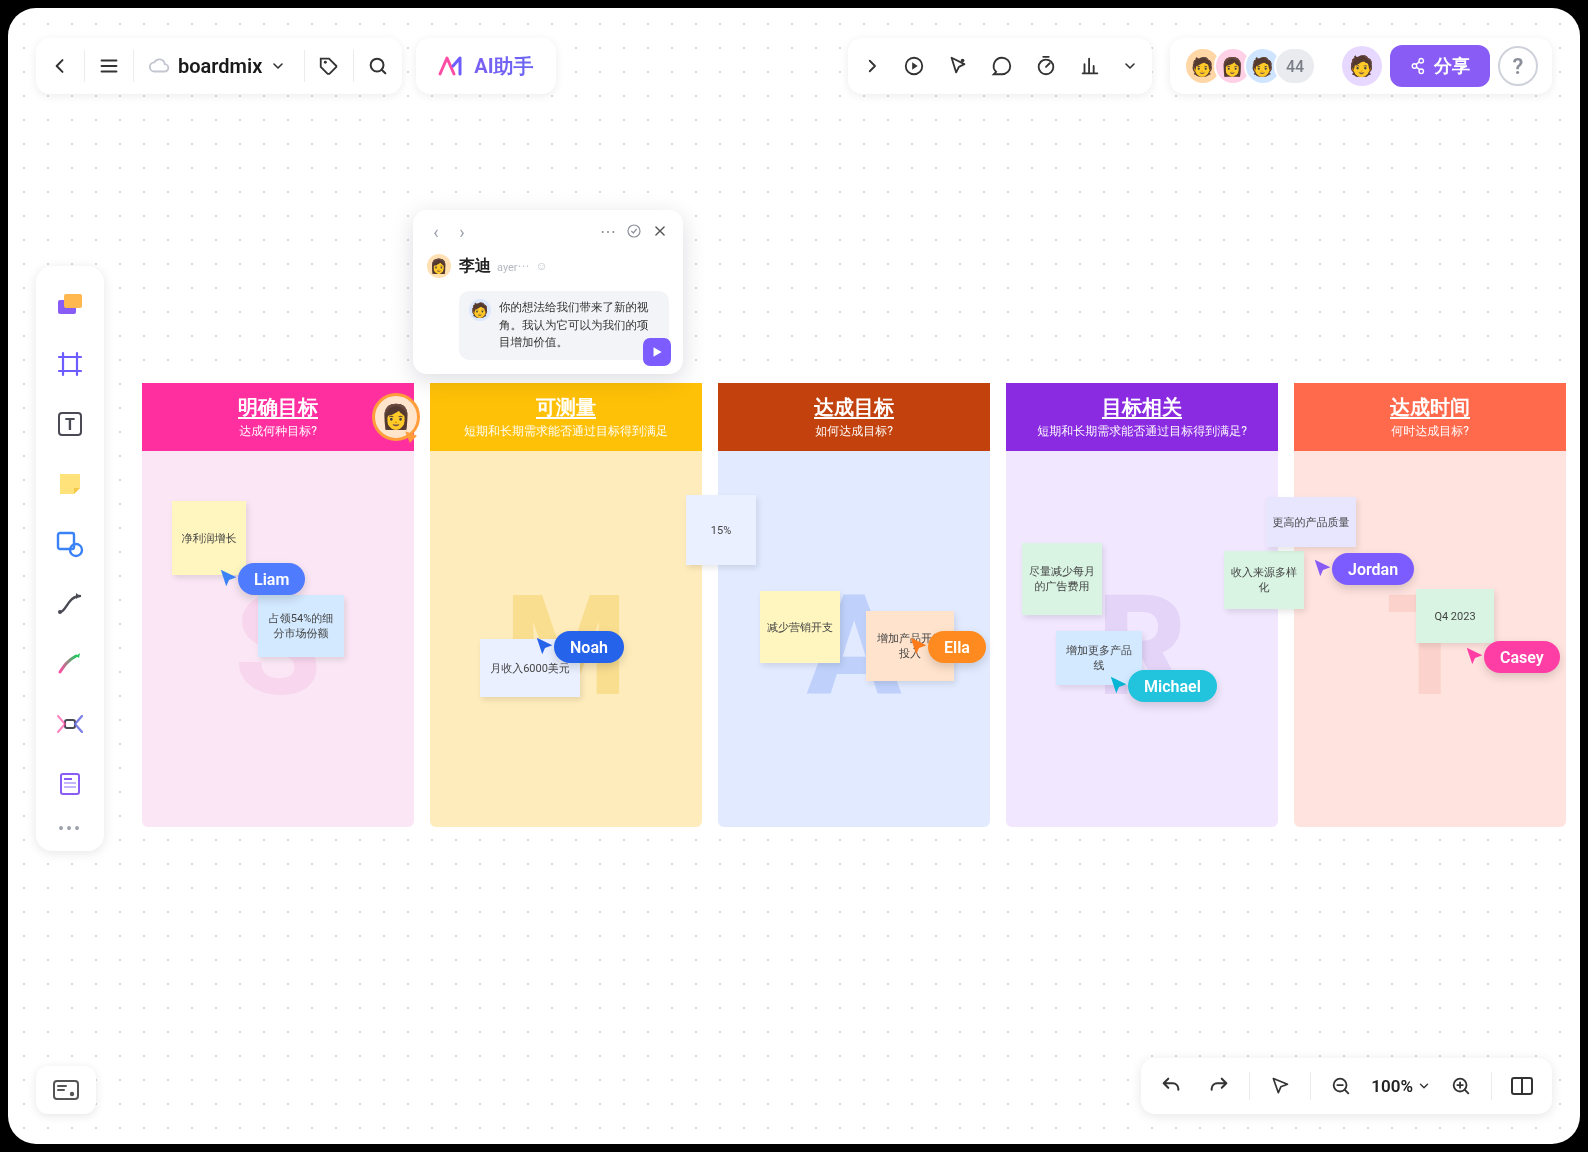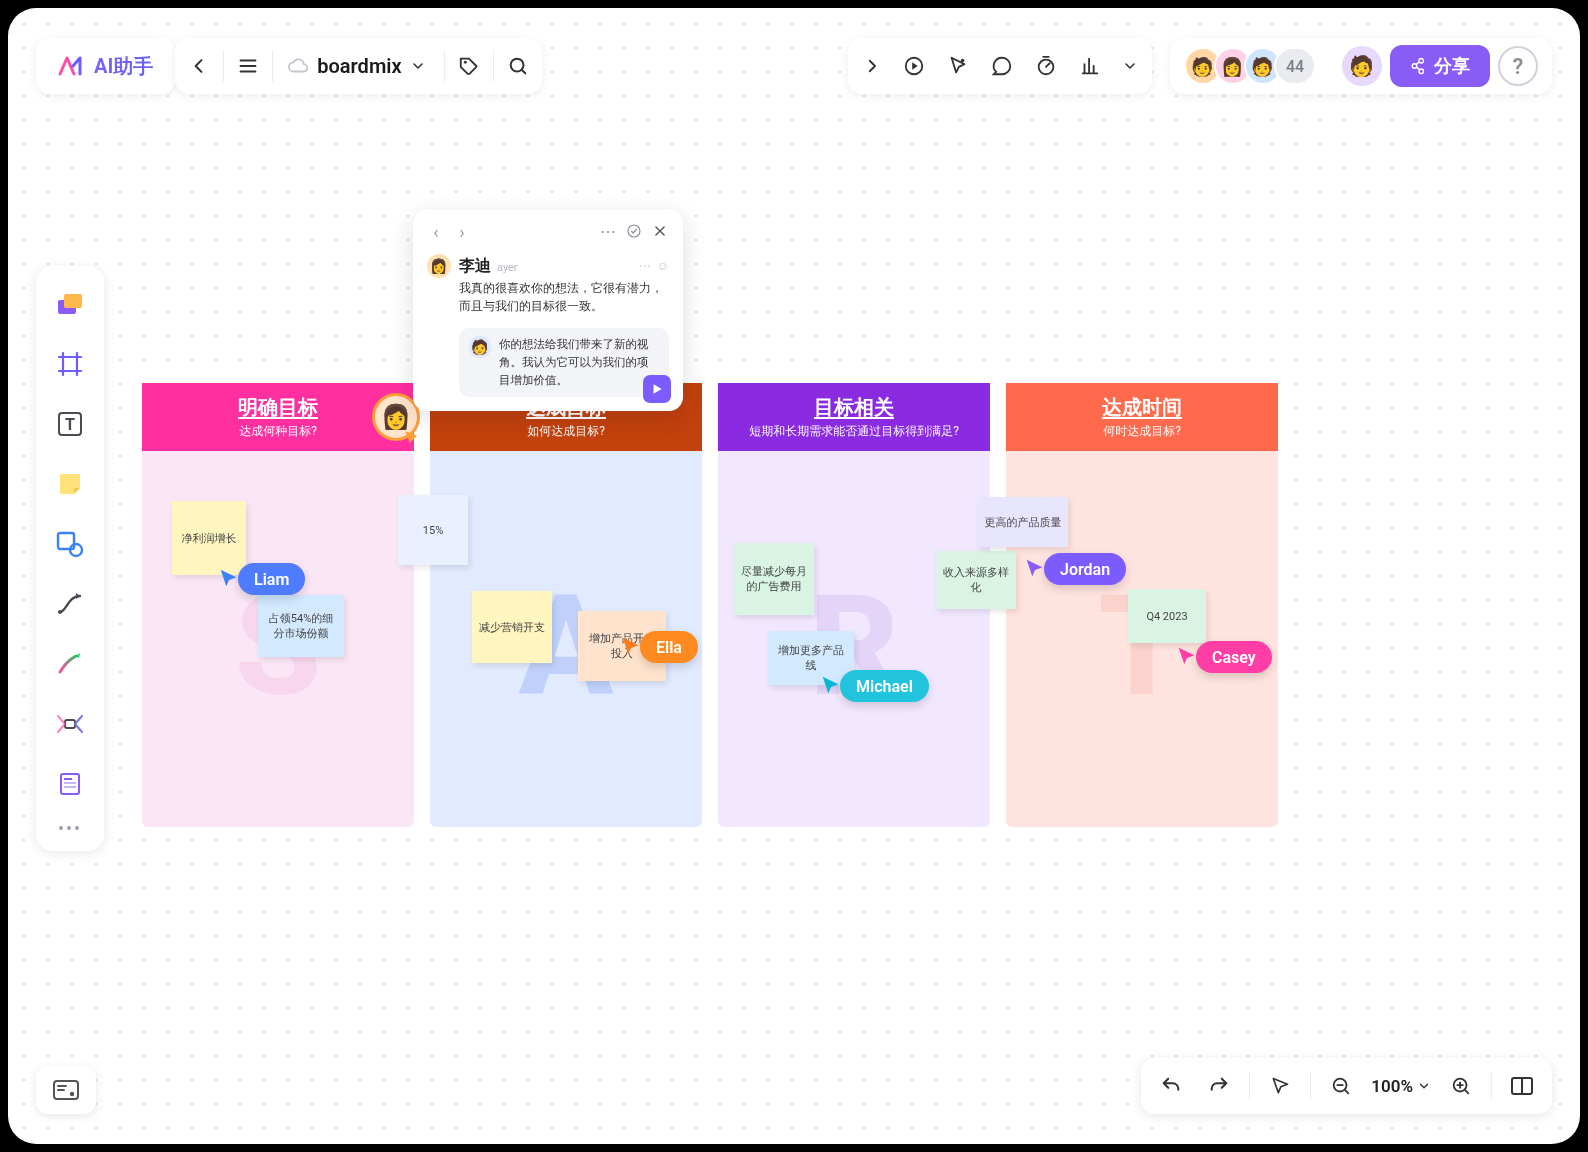--- a/index.html
+++ b/index.html
@@ -99,29 +99,20 @@
 .zoom-lbl { font-size: 17px; font-weight: 600; color:#222; padding: 0 4px; display:flex; align-items:center; gap:4px; }
 </style>
 </head>
 <body>
 
 <div class="window">
   <div class="dots-bg"></div>
 
   <div class="topbar">
     <div class="tb-left">
-      <div class="tb-box">
-        <div class="ai-btn">
-          <svg class="ai-logo" viewBox="0 0 28 20">
-              <path d="M2 18 L9 2 L16 18" stroke="#ff4da6" stroke-width="3" fill="none" stroke-linecap="round" stroke-linejoin="round"></path>
-              <path d="M15 10 L22 2 L22 18" stroke="#6d5cff" stroke-width="3" fill="none" stroke-linecap="round" stroke-linejoin="round"></path>
-            </svg>
-          <span>AI助手</span>
-        </div>
-      </div>
       <div class="tb-box" style="margin-right:14px;">
         <div class="tb-icon-btn">
           <svg width="20" height="20" viewBox="0 0 24 24" fill="none">
               <path d="M15 5l-7 7 7 7" stroke="#333" stroke-width="2.4" stroke-linecap="round" stroke-linejoin="round"></path>
             </svg>
         </div>
         <div class="tb-sep"></div>
         <div class="tb-icon-btn">
           <svg width="22" height="22" viewBox="0 0 24 24">
               <path d="M4 6h16M4 12h16M4 18h16" stroke="#333" stroke-width="2.4" stroke-linecap="round"></path>
@@ -144,20 +135,29 @@
               <path d="M20 13l-7 7a2 2 0 01-3 0l-7-7V4h9l8 8z" stroke="#333" stroke-width="2" fill="none"></path>
               <circle cx="8" cy="8" r="1.6" fill="#333"></circle>
             </svg>
         </div>
         <div class="tb-sep"></div>
         <div class="icon-btn">
           <svg width="22" height="22" viewBox="0 0 24 24" fill="none">
               <circle cx="11" cy="11" r="7" stroke="#333" stroke-width="2.2"></circle>
               <path d="M20 20l-4-4" stroke="#333" stroke-width="2.2" stroke-linecap="round"></path>
             </svg>
+        </div>
+      </div>
+      <div class="tb-box">
+        <div class="ai-btn">
+          <svg class="ai-logo" viewBox="0 0 28 20">
+              <path d="M2 18 L9 2 L16 18" stroke="#ff4da6" stroke-width="3" fill="none" stroke-linecap="round" stroke-linejoin="round"></path>
+              <path d="M15 10 L22 2 L22 18" stroke="#6d5cff" stroke-width="3" fill="none" stroke-linecap="round" stroke-linejoin="round"></path>
+            </svg>
+          <span>AI助手</span>
         </div>
       </div>
     </div>
 
     <div class="tb-right">
       <div class="tb-box" style="padding:0 4px;">
         <div class="icon-btn" style="width:40px;">
             <svg width="18" height="18" viewBox="0 0 24 24">
               <path d="M9 5l7 7-7 7" stroke="#333" stroke-width="2.4" fill="none" stroke-linecap="round" stroke-linejoin="round"></path>
             </svg>
@@ -299,20 +299,36 @@
         <div class="note n-blue" style="left:116px; top:144px; width:86px; height:62px;">占领54%的细分市场份额</div>
         <div class="cursor" style="left:76px; top:112px;">
           <svg viewBox="0 0 24 24">
               <path d="M3 2l6 18 3-7 8-3L3 2z" fill="#3b82f6"></path>
             </svg>
           <div class="pill" style="background:#4f7bff;">Liam</div>
         </div>
       </div>
     </div>
 
+    <div class="col col2">
+      <div class="col-head">
+        <div class="col-title">可测量</div>
+        <div class="col-sub">短期和长期需求能否通过目标得到满足</div>
+      </div>
+      <div class="col-body">
+        <div class="letter">M</div>
+        <div class="note n-pale" style="left:50px; top:188px; width:100px; height:58px;">月收入6000美元</div>
+        <div class="cursor" style="left:104px; top:180px;">
+          <svg viewBox="0 0 24 24">
+              <path d="M3 2l6 18 3-7 8-3L3 2z" fill="#2563eb"></path>
+            </svg>
+          <div class="pill" style="background:#2563eb;">Noah</div>
+        </div>
+      </div>
+    </div>
 
     <div class="col col3">
       <div class="col-head">
         <div class="col-title">达成目标</div>
         <div class="col-sub">如何达成目标?</div>
       </div>
       <div class="col-body">
         <div class="letter">A</div>
         <div class="note n-pale" style="left:-32px; top:44px; width:70px; height:70px;">15%</div>
         <div class="note n-yellow" style="left:42px; top:140px; width:80px; height:72px;">减少营销开支</div>
@@ -394,21 +410,20 @@
     <div class="cm-entry">
       <div class="cm-av" style="background:#ffe0b3;">👩</div>
       <div class="cm-body">
         <div style="display:flex; align-items:center; justify-content:space-between;">
           <div><span class="cm-name">李迪</span><span class="cm-time">ayer</span></div>
           <div style="display:flex; gap:6px; color:#c2c5cd;">
             <span>⋯</span>
             <span>☺</span>
           </div>
         </div>
-        <div>我真的很喜欢你的想法，它很有潜力，而且与我们的目标很一致。</div>
       </div>
     </div>
     <div class="cm-reply">
       <div class="cm-av" style="background:#dbe7ff;">🧑</div>
       <div class="cm-body" style="font-size:11.5px;">你的想法给我们带来了新的视角。我认为它可以为我们的项目增加价值。</div>
       <div class="cm-send">
         <svg width="14" height="14" viewBox="0 0 24 24">
             <path d="M6 4l14 8-14 8V4z" fill="#fff"></path>
           </svg>
       </div>

